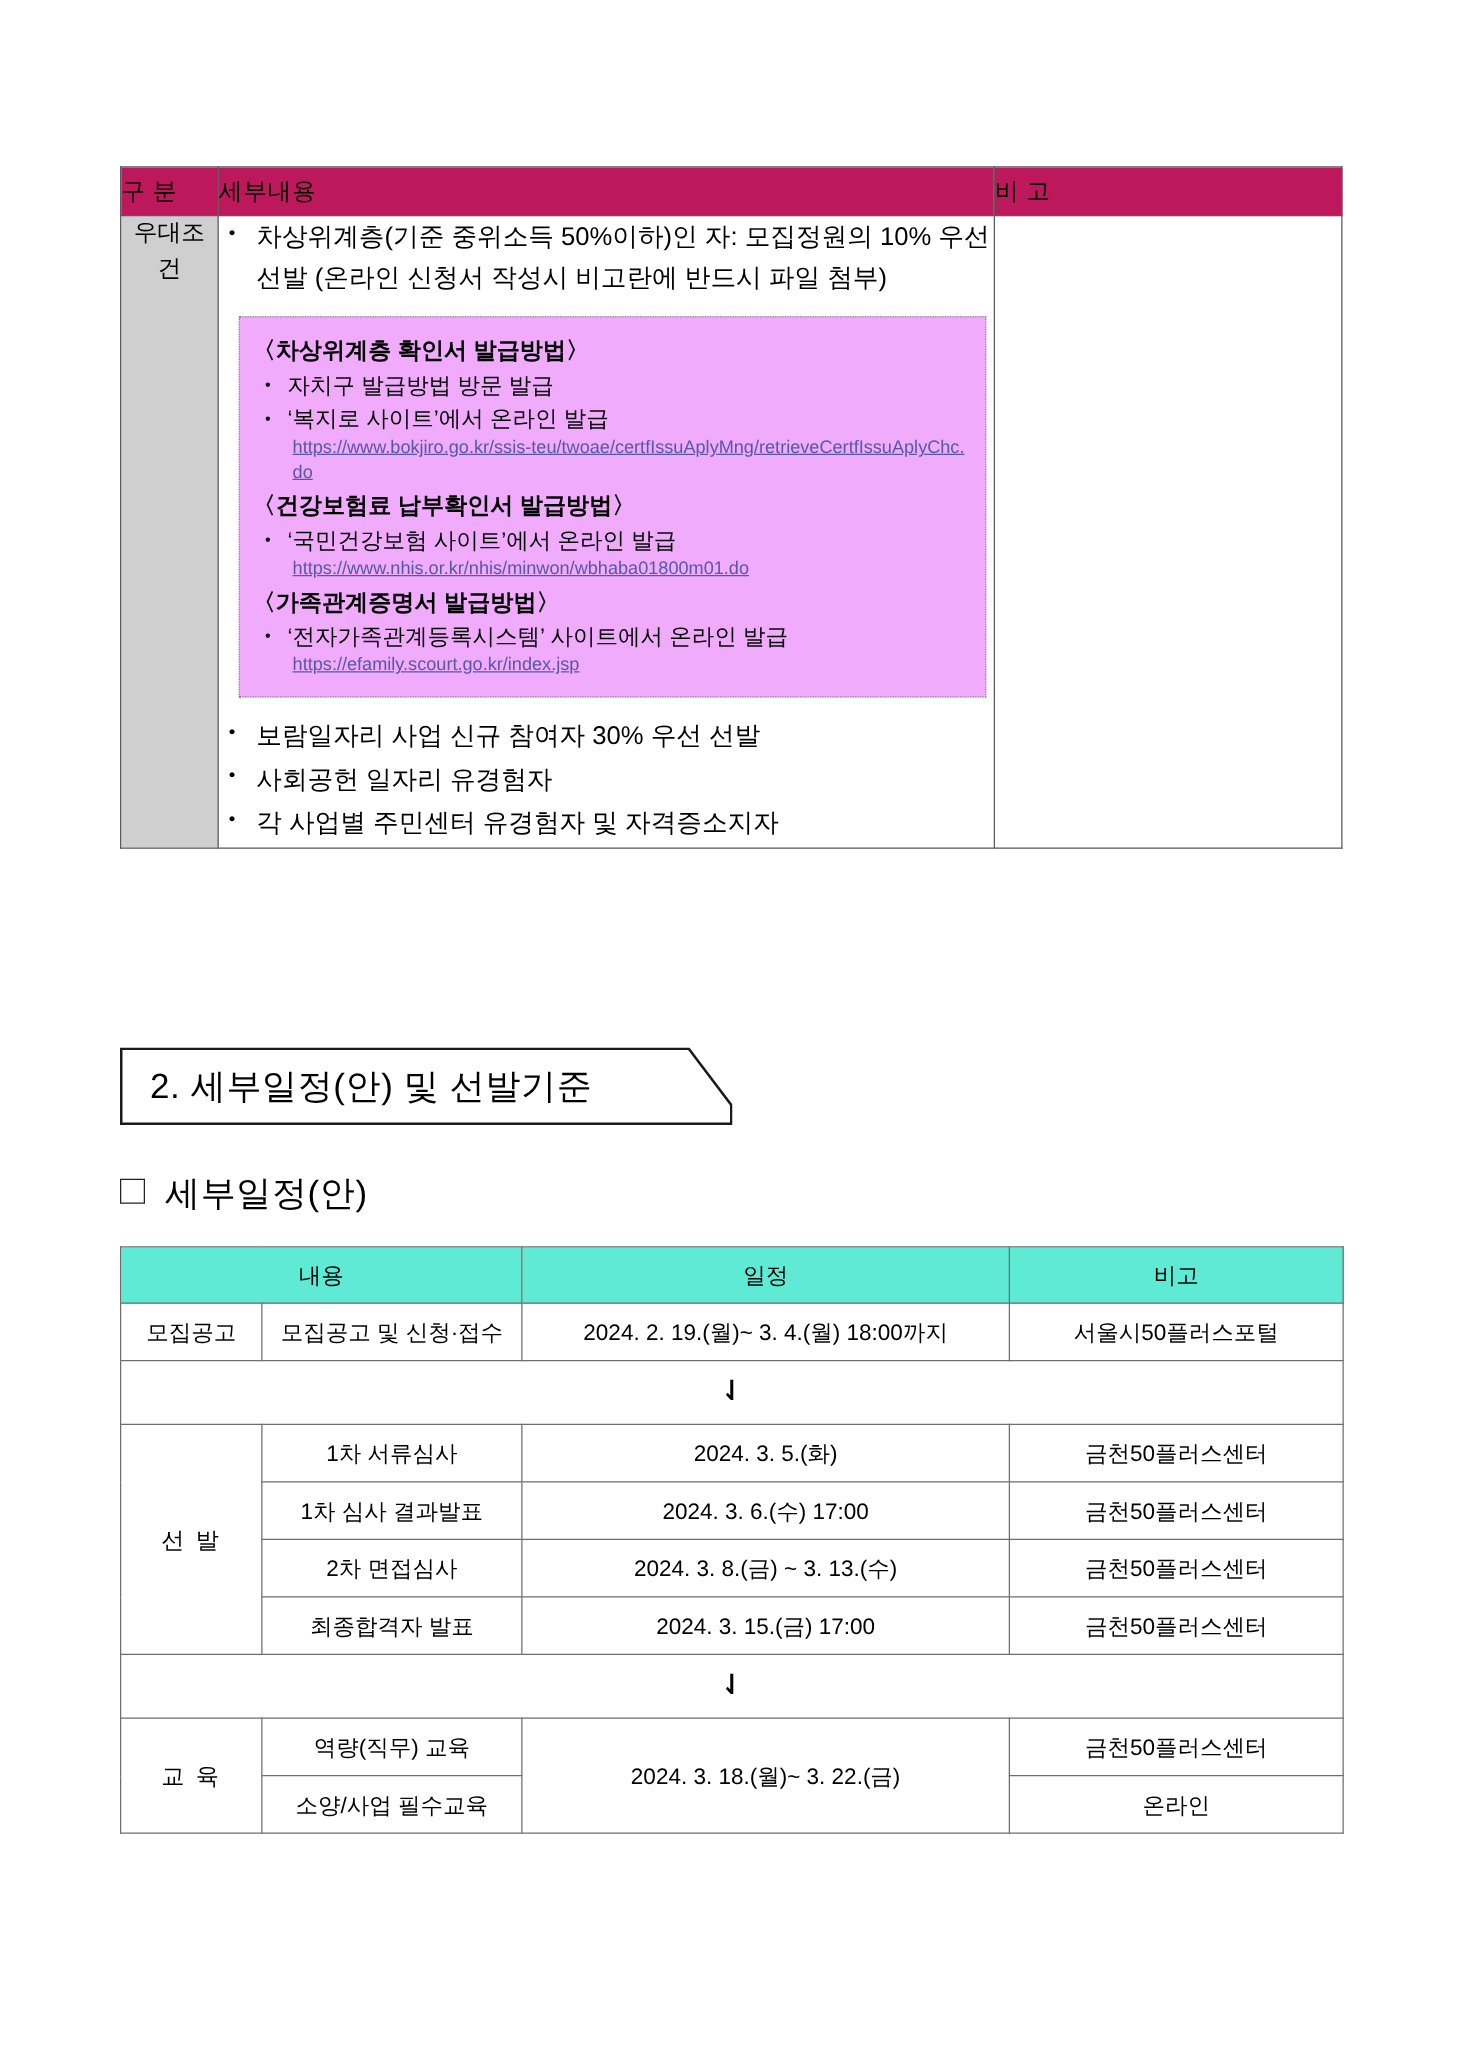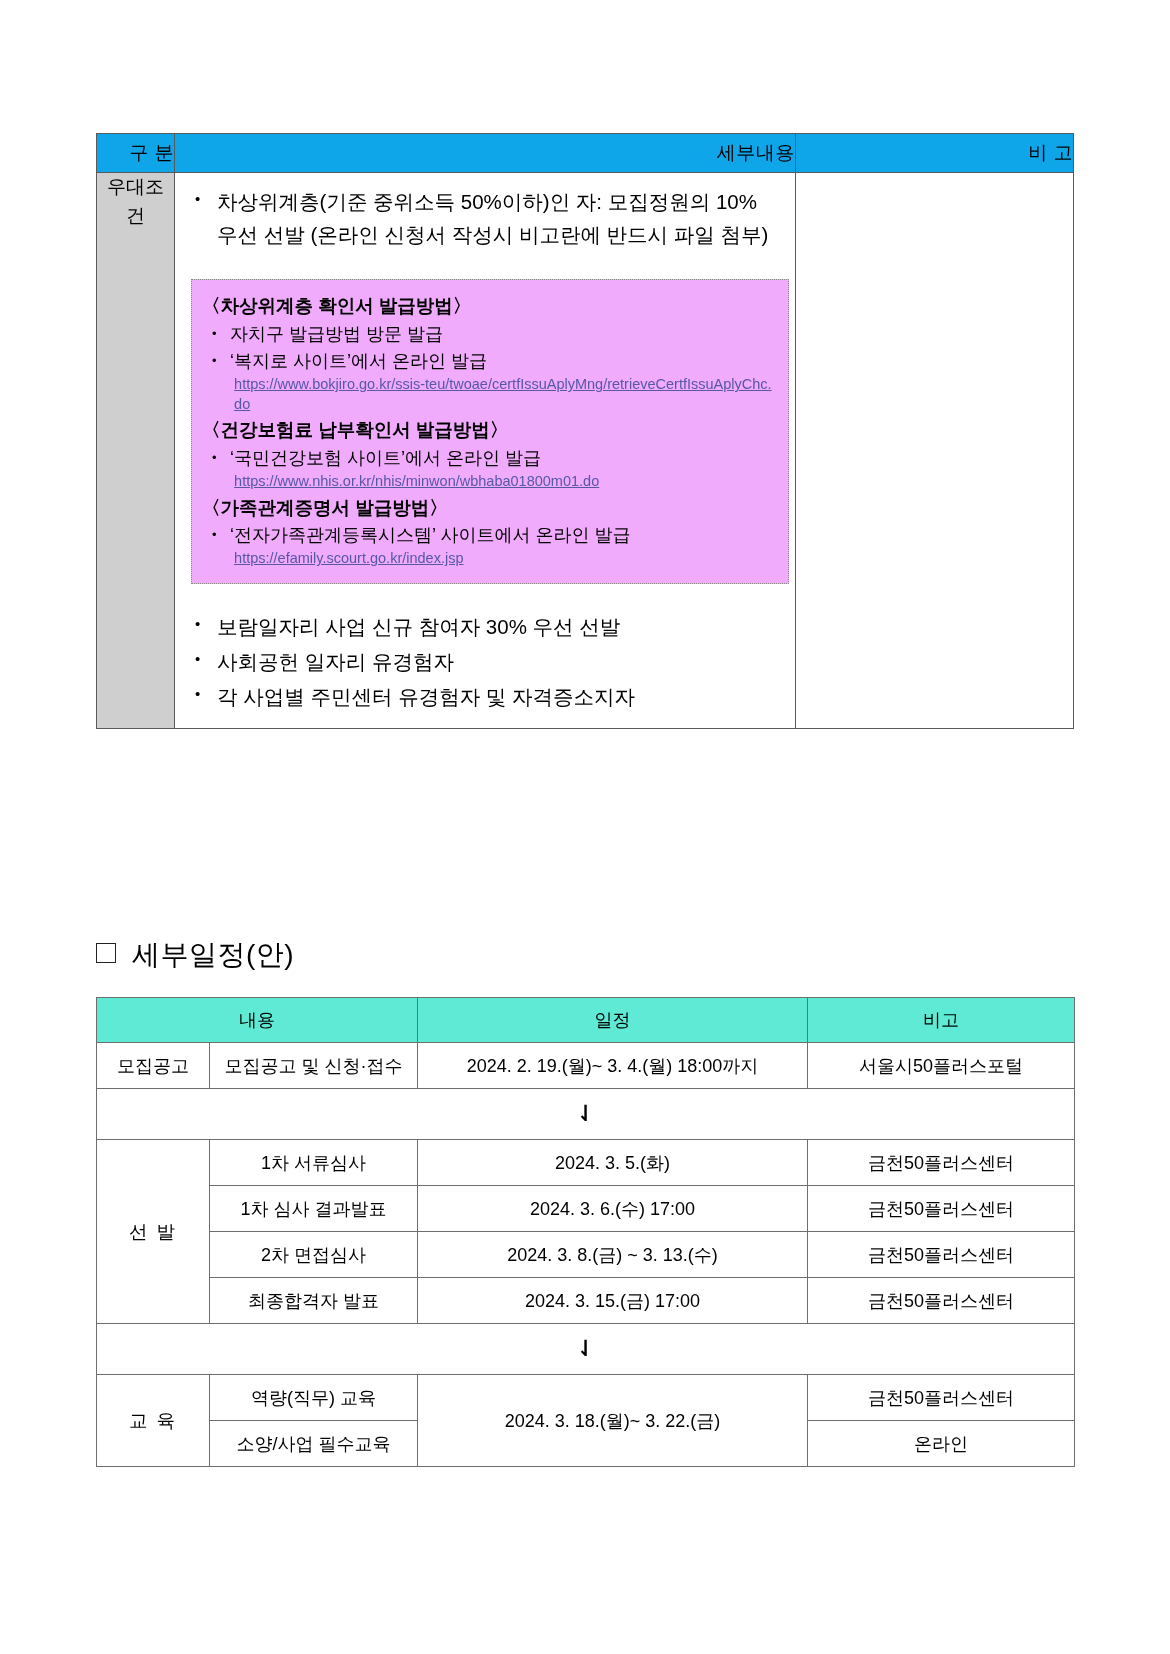--- a/index.html
+++ b/index.html
@@ -31,24 +31,24 @@
     width: 978px;
     border-collapse: collapse;
     table-layout: fixed;
   }
   .t1 td, .t1 th {
     border: 1px solid #5a5a5a;
     padding: 0;
     vertical-align: top;
   }
   .t1 thead th {
-    background: #0ea5e9;
+    background: #be185d;
     font-weight: normal;
     font-size: 19px;
-    text-align: right;
+    text-align: left;
     height: 38px;
     vertical-align: middle;
     letter-spacing: 0.5px;
   }
   .t1-col-a { width: 78px; }
   .t1-col-b { width: 620px; }
   .t1-col-c { width: 278px; }
 
   .t1-label {
     background: #cfcfcf;
@@ -58,21 +58,21 @@
     line-height: 1.5;
     padding: 4px 6px;
     margin-top: 20px;
   }
   .t1-body {
     padding: 18px 14px 16px 14px;
     background: #ffffff;
   }
   .t1-remark { background: #ffffff; }
 
-  .bullets { list-style: none; margin: 0; padding: 12px; }
+  .bullets { list-style: none; margin: 0; padding: 0; }
   .bullets li {
     position: relative;
     padding-left: 30px;
     font-size: 20.5px;
     line-height: 1.62;
     margin-bottom: 2px;
   }
   .bullets li::before {
     content: "\2022";
     position: absolute;
@@ -269,20 +269,26 @@
             <li>사회공헌 일자리 유경험자</li>
             <li>각 사업별 주민센터 유경험자 및 자격증소지자</li>
           </ul>
 
         </td>
         <td class="t1-remark"></td>
       </tr>
     </tbody>
   </table>
 
+  <div class="sec-heading">
+    <svg width="490" height="62" viewBox="0 0 490 62">
+      <path d="M1,1 L455,1 L489,46 L489,61 L1,61 Z" fill="#ffffff" stroke="#1a1a1a" stroke-width="2"></path>
+    </svg>
+    <span class="sh-text">2. 세부일정(안) 및 선발기준</span>
+  </div>
 
   <div class="sub-heading">
     <span class="box-glyph"></span><span>세부일정(안)</span>
   </div>
 
   <table class="t2">
     <colgroup>
       <col class="t2-c1">
         <col class="t2-c2">
         <col class="t2-c3">

